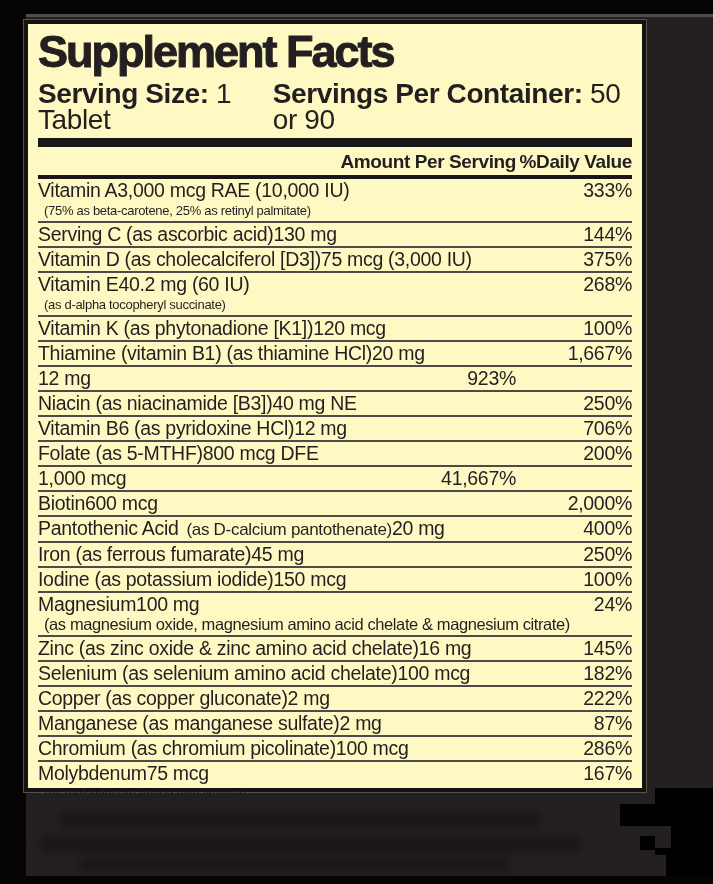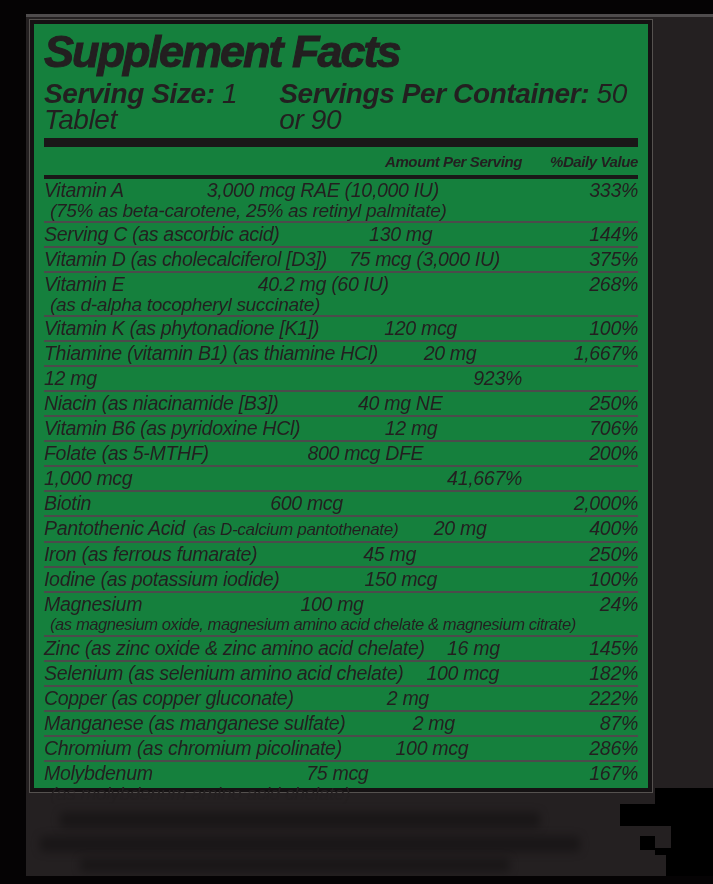--- a/index.html
+++ b/index.html
@@ -9,43 +9,43 @@
   .strip{position:absolute;background:#050304;}
   .strip.top{left:0;top:0;width:713px;height:14px;}
   .strip.left{left:0;top:0;width:26px;height:884px;}
   .strip.bottom{left:0;top:876px;width:713px;height:8px;}
   .gray-line{position:absolute;left:0;top:14px;width:713px;height:3px;background:#4f4c4d;}
   
   .patch{position:absolute;background:#000;}
   .patch.gray{background:#242021;}
   .smudge{position:absolute;background:#120f10;filter:blur(4px);border-radius:4px;opacity:.55;}
   
-  .label{position:absolute;left:30px;top:20px;width:614px;height:764px;background:#15803d;
-         border:4px solid #151213;box-shadow:0 0 0 1px #55514f;font-style:italic;}
+  .label{position:absolute;left:24px;top:20px;width:614px;height:764px;background:#fef9c3;
+         border:4px solid #151213;box-shadow:0 0 0 1px #55514f;}
   .lbl-inner{padding:2px 10px 0 10px;}
   .title{font-size:45px;line-height:52px;font-weight:bold;letter-spacing:-2px;
          -webkit-text-stroke:1px #231f20;}
   .serving-row{display:flex;justify-content:space-between;align-items:baseline;
                font-size:28px;line-height:26px;margin-top:3px;letter-spacing:-0.4px;}
   .b{font-weight:bold;}
   .bar{height:9px;background:#1a1718;margin-top:5px;}
   .bar2{height:4px;background:#1a1718;}
   .colhead{display:grid;grid-template-columns:max-content 1fr 116px;
-           font-weight:bold;font-size:15px;line-height:23px;padding:3px 0 2px 0;letter-spacing:-0.4px;}
+           font-weight:bold;font-size:19px;line-height:23px;padding:3px 0 2px 0;letter-spacing:-0.4px;}
   .colhead .c-amt{text-align:right;}
   .colhead .c-dv{text-align:right;}
   .rows{}
   .row{border-top:2px solid #4c4a4b;padding:1px 0 1px 0;}
   .row:first-child{border-top:none;}
   .r-line{display:grid;grid-template-columns:max-content 1fr 116px;
           font-size:19.5px;line-height:21px;letter-spacing:-0.3px;white-space:nowrap;}
   .nm-small{font-size:17px;margin-left:8px;}
-  .r-amt{text-align:center;}
+  .r-amt{text-align:left;}
   .r-dv{text-align:right;}
-  .r-sub{font-size:19px;line-height:19px;letter-spacing:-0.3px;padding-left:6px;white-space:nowrap;}
+  .r-sub{font-size:13px;line-height:19px;letter-spacing:-0.3px;padding-left:6px;white-space:nowrap;}
   .r-sub.tight{font-size:16.5px;letter-spacing:-0.4px;}
 </style>
 </head>
 <body>
 
 <div class="canvas">
 
   <div class="strip top"></div>
   <div class="gray-line"></div>
   <div class="strip left"></div>

